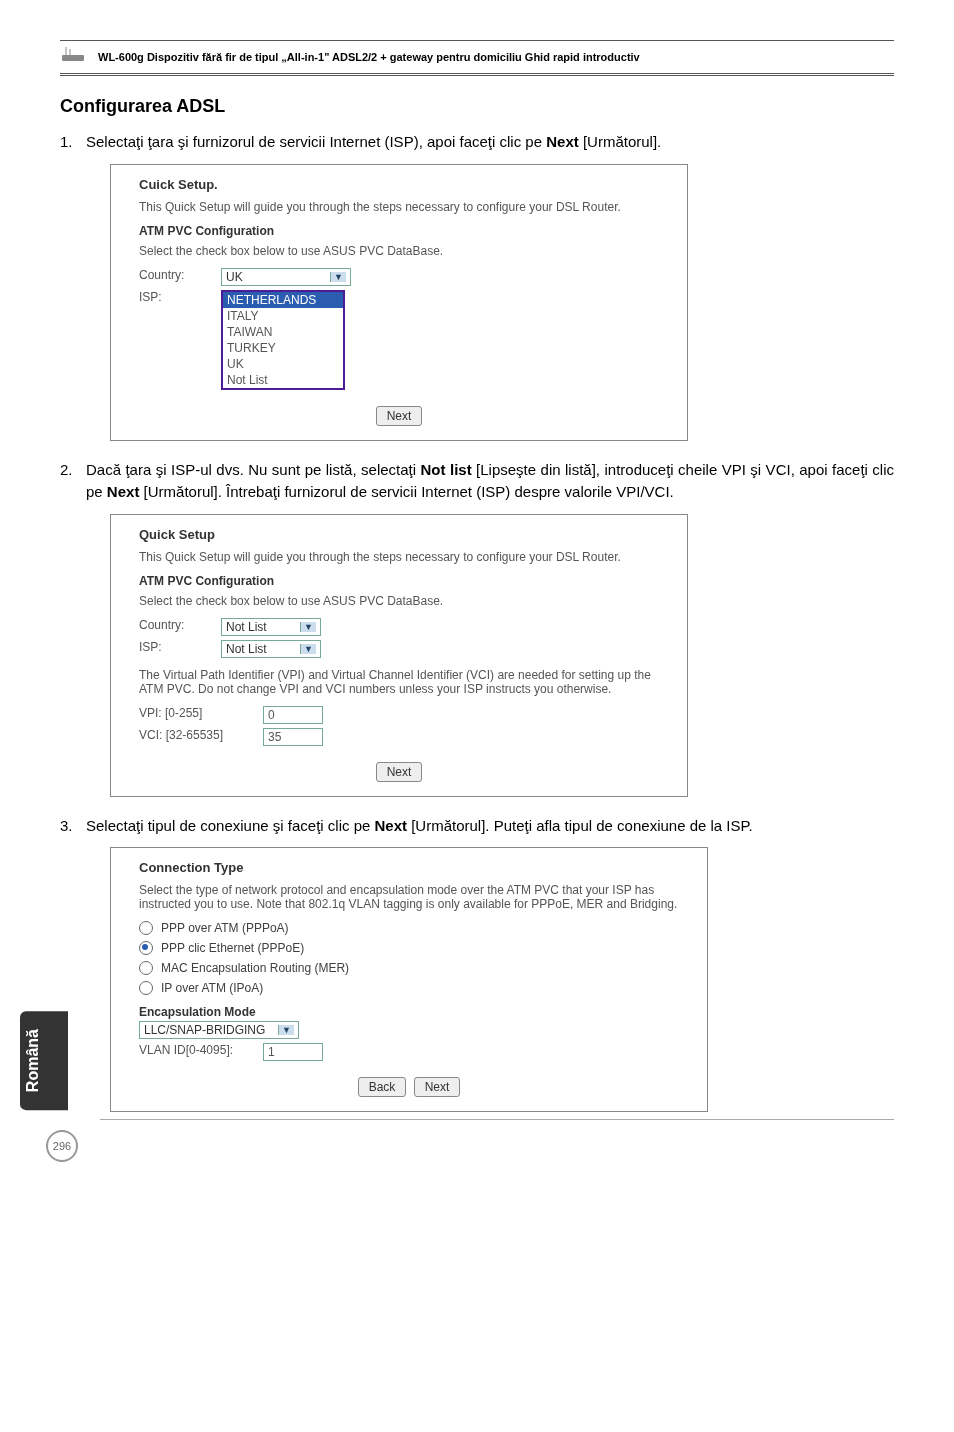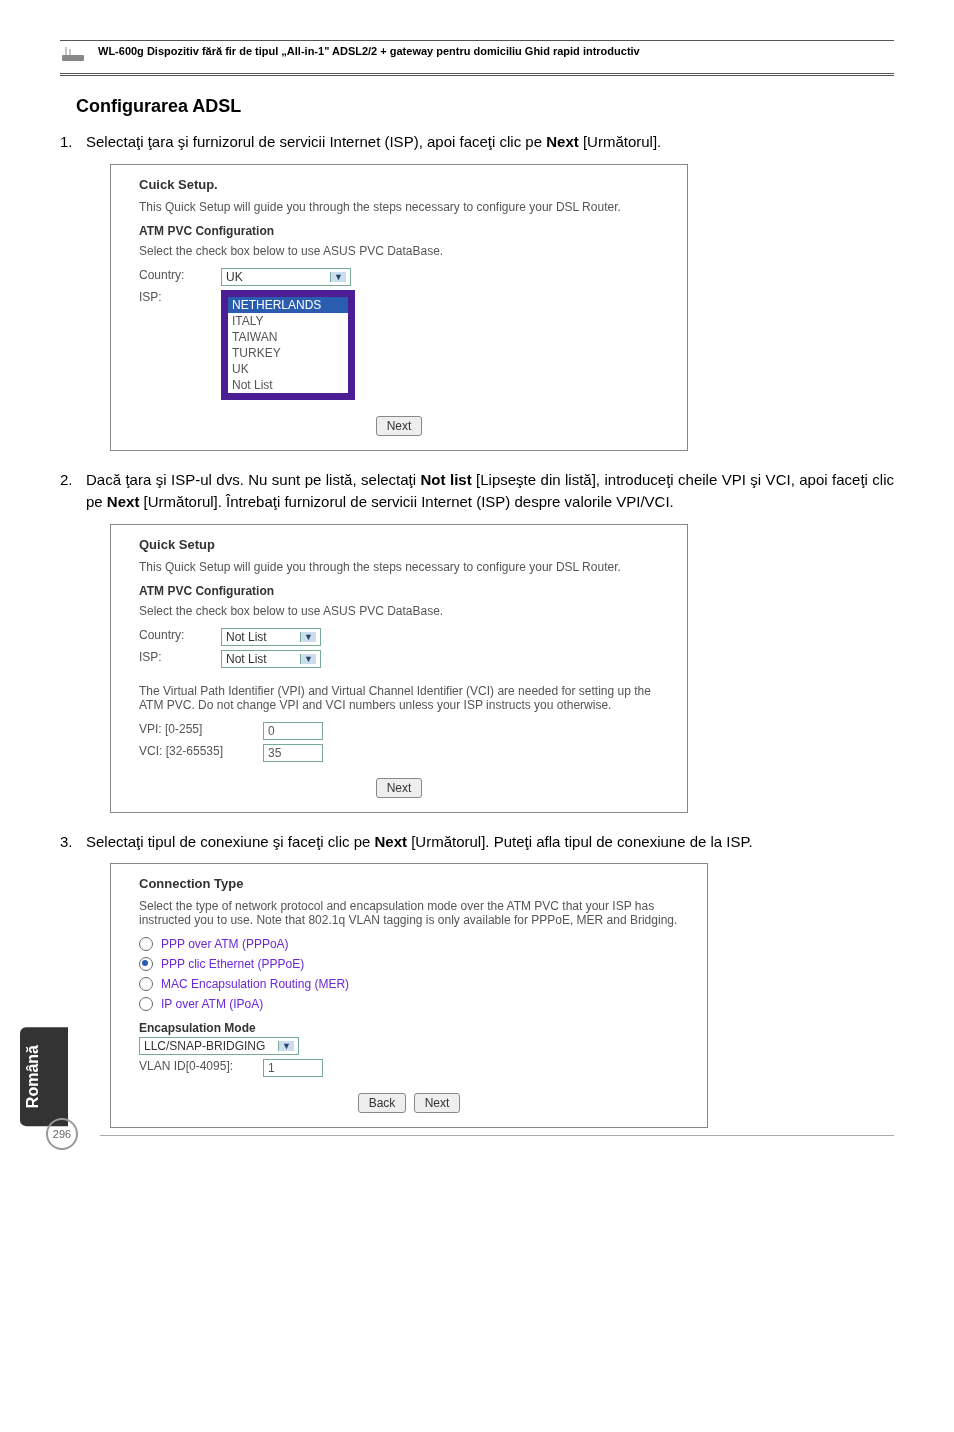--- a/index.html
+++ b/index.html
@@ -16,30 +16,31 @@
   .router-icon {
     display: inline-block;
     vertical-align: middle;
   }
   .header-line {
     border-top: 1px solid #555;
     border-bottom: 3px double #555;
     padding: 4px 0;
     margin-bottom: 20px;
     display: flex;
+    align-items: center;
     gap: 8px;
   }
   .header-text {
     font-size: 11px;
     font-weight: bold;
   }
   h2.section-title {
     font-size: 18px;
     font-weight: bold;
-    margin: 20px 0 10px 16px;
+    margin: 20px 0 10px 0;
   }
   .step {
     font-size: 15px;
     margin: 14px 0 10px 0;
     display: flex;
     align-items: flex-start;
     line-height: 1.5;
   }
   .step-num {
     width: 26px;
@@ -95,21 +96,21 @@
     justify-content: space-between;
   }
   .select-arrow {
     background: #cde;
     border-left: 1px solid #7a9;
     padding: 0 3px;
     font-size: 9px;
     color: #246;
   }
   .list-box {
-    border: 7px solid #4c1d95;
+    border: 2px solid #4c1d95;
     background: #fff;
     font-size: 12px;
     min-width: 120px;
   }
   .list-box .opt {
     padding: 1px 4px;
     color: #555;
   }
   .list-box .opt.sel {
     background: #2a5db0;
@@ -136,21 +137,21 @@
   .btn-row {
     text-align: center;
     margin-top: 14px;
   }
   .radio-row, .check-row {
     display: flex;
     align-items: center;
     gap: 8px;
     margin: 6px 0;
     font-size: 12px;
-    color: #6d28d9;
+    color: #404040;
   }
   .radio {
     width: 12px;
     height: 12px;
     border: 1px solid #666;
     border-radius: 50%;
     display: inline-block;
     position: relative;
     background: #fff;
   }
@@ -188,21 +189,21 @@
     transform: rotate(180deg);
     text-align: center;
     padding: 18px 4px;
     font-weight: bold;
     font-size: 16px;
     border-radius: 0 6px 6px 0;
   }
   .page-num {
     position: absolute;
     left: 46px;
-    bottom: 36px;
+    bottom: 8px;
     border: 2px solid #999;
     border-radius: 50%;
     width: 28px;
     height: 28px;
     display: flex;
     align-items: center;
     justify-content: center;
     font-size: 11px;
     color: #666;
   }
@@ -286,21 +287,21 @@
         <span class="select-arrow">▼</span>
       </div>
     </div>
     <div class="ss-row">
       <div class="ss-label">ISP:</div>
       <div class="select-box" style="min-width:90px">
         <span>Not List</span>
         <span class="select-arrow">▼</span>
       </div>
     </div>
-    <div class="ss-note" style="margin-top:16px">The Virtual Path Identifier (VPI) and Virtual Channel Identifier (VCI) are needed for setting up the ATM PVC. Do not change VPI and VCI numbers unless your ISP instructs you otherwise.</div>
+    <div class="ss-note" style="margin-top:10px">The Virtual Path Identifier (VPI) and Virtual Channel Identifier (VCI) are needed for setting up the ATM PVC. Do not change VPI and VCI numbers unless your ISP instructs you otherwise.</div>
     <div class="ss-row">
       <div class="ss-label" style="width:110px">VPI: [0-255]</div>
       <span class="input-box">0</span>
     </div>
     <div class="ss-row">
       <div class="ss-label" style="width:110px">VCI: [32-65535]</div>
       <span class="input-box">35</span>
     </div>
     <div class="btn-row">
       <span class="btn">Next</span>

